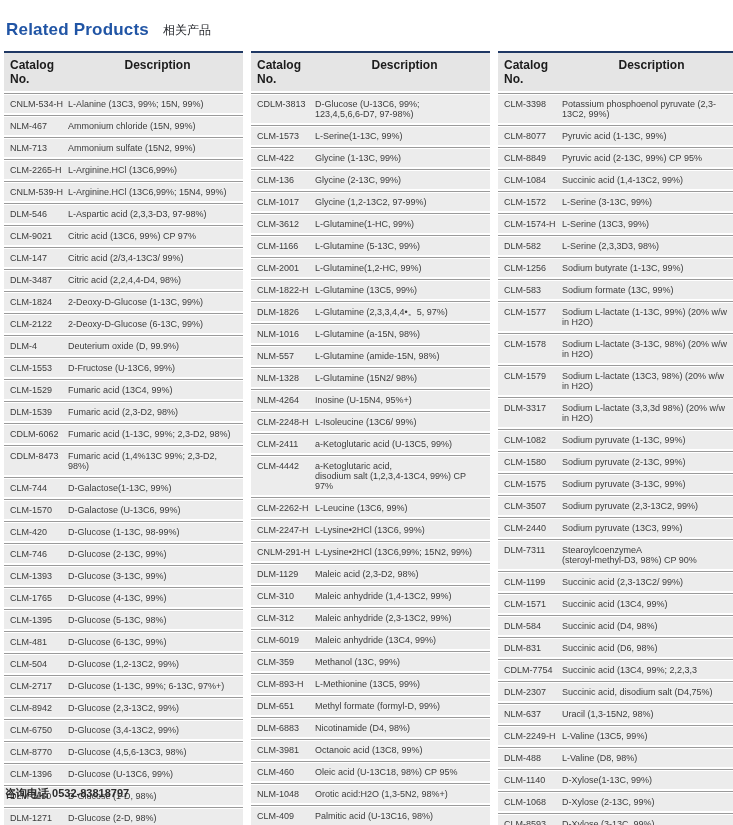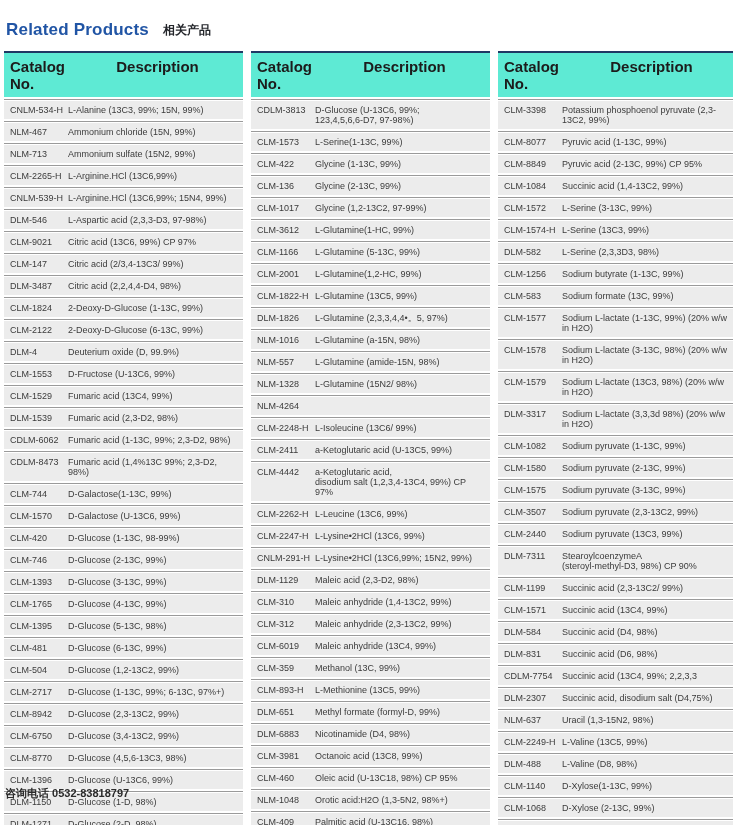--- a/index.html
+++ b/index.html
@@ -11,30 +11,30 @@
     position:relative;
     overflow:hidden;
   }
   .page { padding:4px 0 0 4px; }
   .page-title { margin:2px 0 8px 2px; }
   .page-title .en {
     color:#2155a5; font-size:17px; font-weight:bold;
     letter-spacing:0.2px;
   }
   .page-title .zh {
-    color:#24262b; font-size:12px; font-weight:bold;
+    color:#24262b; font-size:12px; font-weight:normal;
     margin-left:5px; position:relative; top:-1px;
   }
   .tables { display:flex; gap:8px; align-items:flex-start; }
   .cat-table { width:239px; flex:0 0 auto; }
   .cat-table .thead {
     display:flex;
-    background:#5eead4;
+    background:#e5e5e5;
     border-top:2px solid #1f3864;
-    font-weight:bold; color:#1c1c1c; font-size:15px;
+    font-weight:bold; color:#1c1c1c; font-size:12px;
     padding:5px 0 5px 6px;
     position:relative;
     margin-bottom:4px;
   }
   .cat-table .thead::after {
     content:''; position:absolute; left:0; right:0; bottom:-3px;
     height:1px; background:#9a9a9a;
   }
   .th-no { width:62px; flex:0 0 auto; }
   .th-desc { flex:1; text-align:center; }
@@ -265,20 +265,21 @@
           <div class="row">
             <div class="cell no">NLM-557</div>
             <div class="cell desc">L-Glutamine (amide-15N, 98%)</div>
           </div>
           <div class="row">
             <div class="cell no">NLM-1328</div>
             <div class="cell desc">L-Glutamine (15N2/ 98%)</div>
           </div>
           <div class="row">
             <div class="cell no">NLM-4264</div>
+            <div class="cell desc">Inosine (U-15N4, 95%+)</div>
           </div>
           <div class="row">
             <div class="cell no">CLM-2248-H</div>
             <div class="cell desc">L-Isoleucine (13C6/ 99%)</div>
           </div>
           <div class="row">
             <div class="cell no">CLM-2411</div>
             <div class="cell desc">a-Ketoglutaric acid (U-13C5, 99%)</div>
           </div>
           <div class="row">

